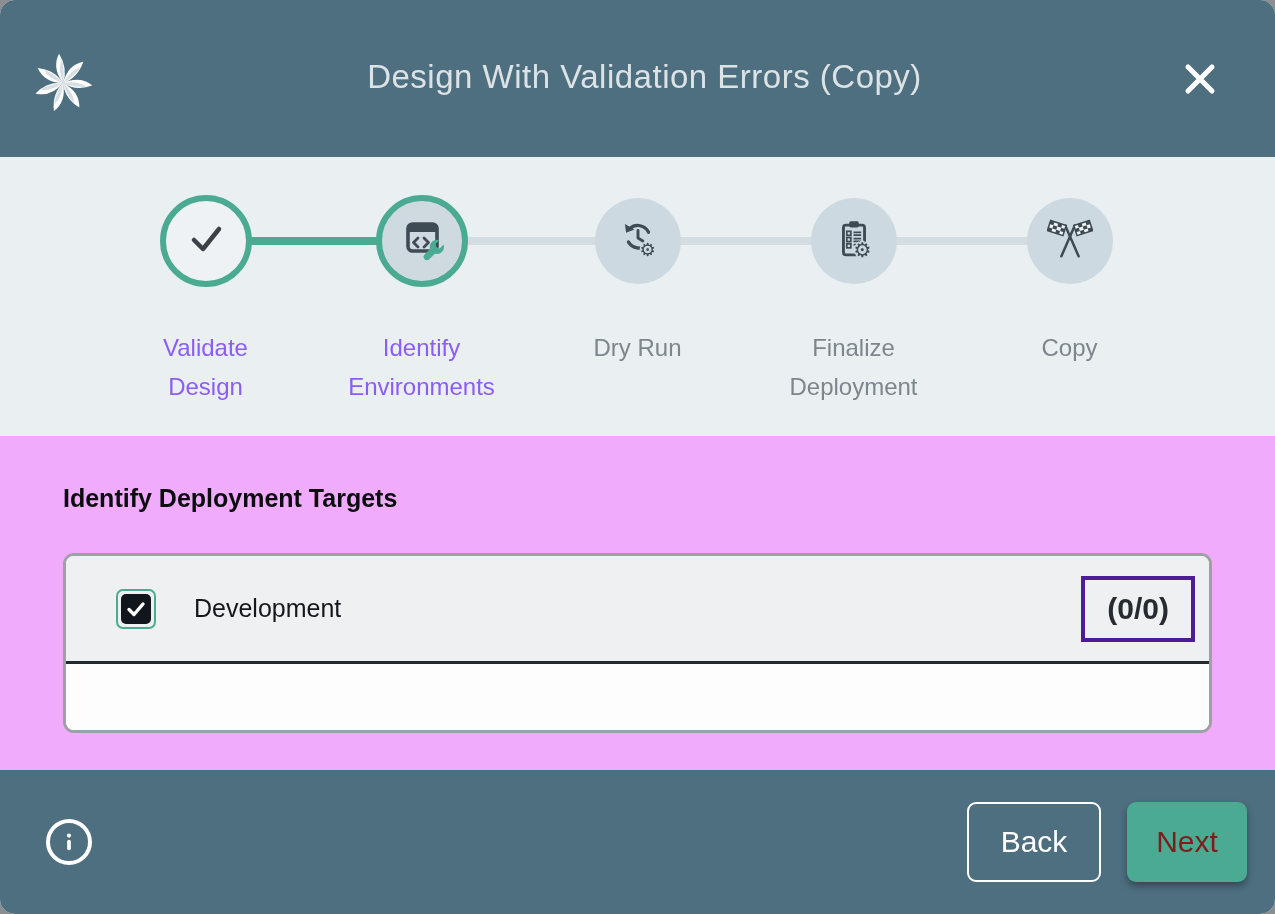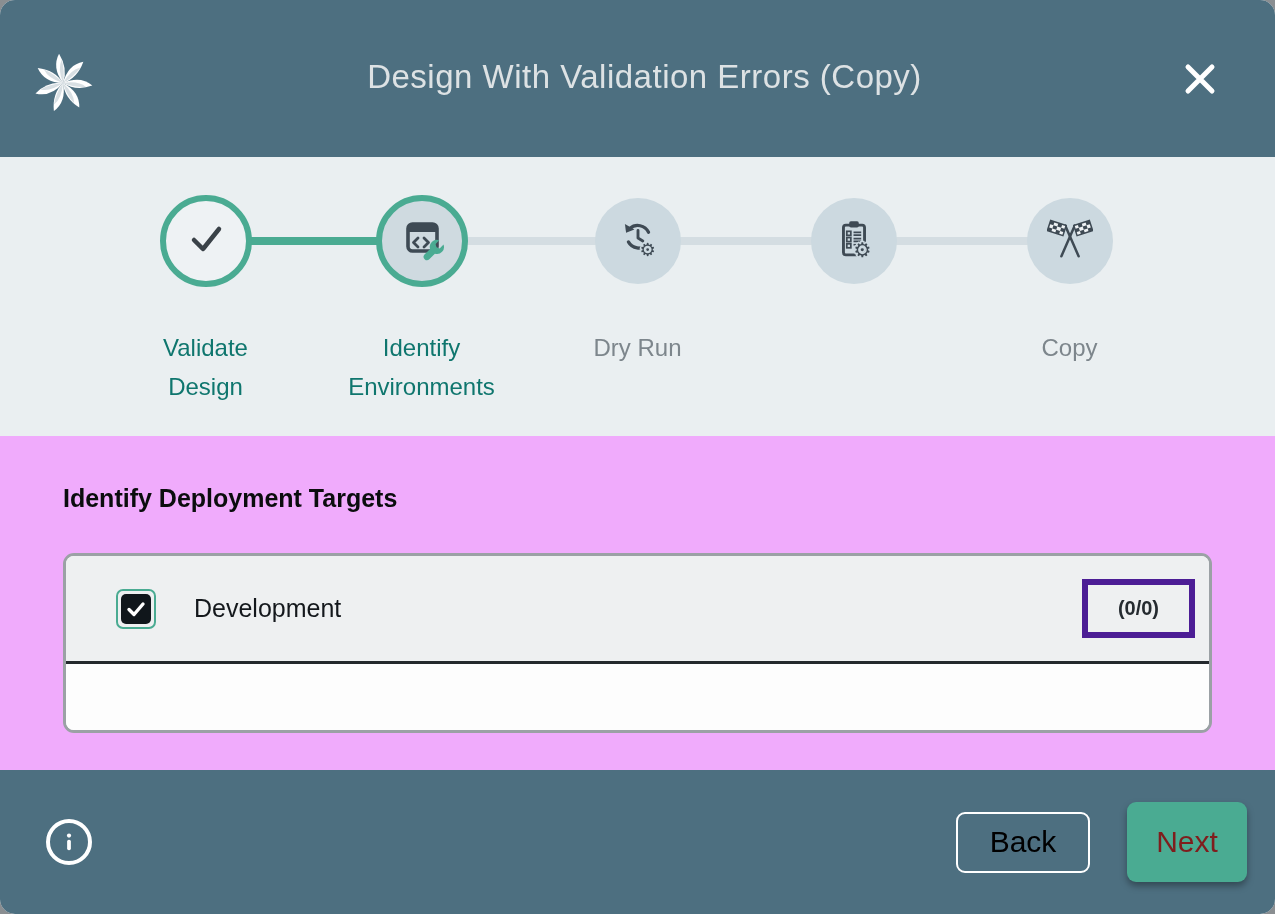--- a/index.html
+++ b/index.html
@@ -72,21 +72,21 @@
     border: 6px solid #4aab92; background: #cfdae0;
   }
   .step-circle.upcoming {
     width: 86px; height: 86px;
     background: #ccd9e0;
   }
   .step-label {
     margin-top: 42px; width: 150px;
     text-align: center;
     font-size: 24px; line-height: 1.62;
-    color: #0f766e;
+    color: #8b5cf6;
   }
   .step-label.inactive { color: #7d868c; }
 
   
   .content {
     flex: 1 1 auto;
     background: #f0abfc;
     padding: 48px 63px 0 63px;
   }
   .content-heading {
@@ -114,23 +114,23 @@
     width: 30px; height: 30px;
     background: #10161b; border-radius: 5px;
     display: flex; align-items: center; justify-content: center;
   }
   .target-name {
     margin-left: 38px;
     font-size: 25px; font-weight: normal; color: #14181c;
   }
   .row-spacer { flex: 1 1 auto; }
   .count-annotation {
-    border: 6px solid #4c1d95;
-    padding: 12px 30px;
-    font-size: 20px; font-weight: bold; color: #252b30;
+    border: 4px solid #4c1d95;
+    padding: 12px 22px;
+    font-size: 30px; font-weight: bold; color: #252b30;
     background: #eef0f1;
   }
   .empty-row { height: 66px; background: #fdfdfd; }
 
   
   .footer {
     height: 144px; flex: 0 0 144px;
     background: #4d6f80;
     display: flex; align-items: center;
     padding: 0 28px 0 46px;
@@ -141,24 +141,24 @@
     display: flex; align-items: center; justify-content: center;
     cursor: pointer;
   }
   .footer-spacer { flex: 1 1 auto; }
   .btn {
     font-size: 30px; border-radius: 9px;
     display: inline-flex; align-items: center; justify-content: center;
     cursor: pointer;
   }
   .btn-back {
-    width: 134px; height: 61px;
-    border: 2.5px solid #ffffff; color: #000000;
+    width: 134px; height: 80px;
+    border: 2.5px solid #ffffff; color: #ffffff;
     background: transparent;
-    margin-right: 37px;
+    margin-right: 26px;
   }
   .btn-next {
     width: 120px; height: 80px;
     background: #4aab92; color: #7f1d1d;
     box-shadow: 0 4px 7px rgba(0,0,0,0.35);
   }
 </style>
 </head>
 <body>
 
@@ -260,20 +260,21 @@
                     <rect x="16.5" y="29" width="4.2" height="4.2"></rect>
                     <path d="M23.5 17 h8 M23.5 20 h8"></path>
                     <path d="M23.5 23.5 h8 M23.5 26.5 h8"></path>
                     <path d="M23.5 30 h5"></path>
                   </g>
                   <text x="33" y="43" font-size="21" fill="#3e4a54" stroke="#ccd9e0" stroke-width="3" paint-order="stroke" text-anchor="middle" font-family="DejaVu Sans">⚙</text>
                 </svg>
               </span>
             </div>
           </div>
+          <div class="step-label inactive">Finalize Deployment</div>
         </div>
 
         <div class="step-col">
           <div class="circle-slot">
             <div class="step-circle upcoming">
               <span>
                 <svg viewBox="0 0 48 48" width="46" height="46">
                   <path d="M19 10 L33 42" stroke="#3e4a54" stroke-width="2.6" stroke-linecap="round"></path>
                   <path d="M29 10 L15 42" stroke="#3e4a54" stroke-width="2.6" stroke-linecap="round"></path>
                   <g transform="translate(20,10) rotate(18)">

